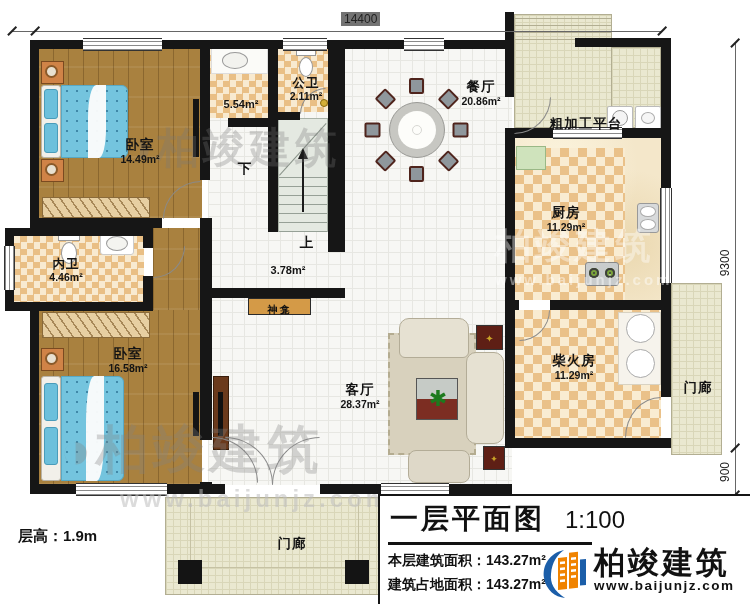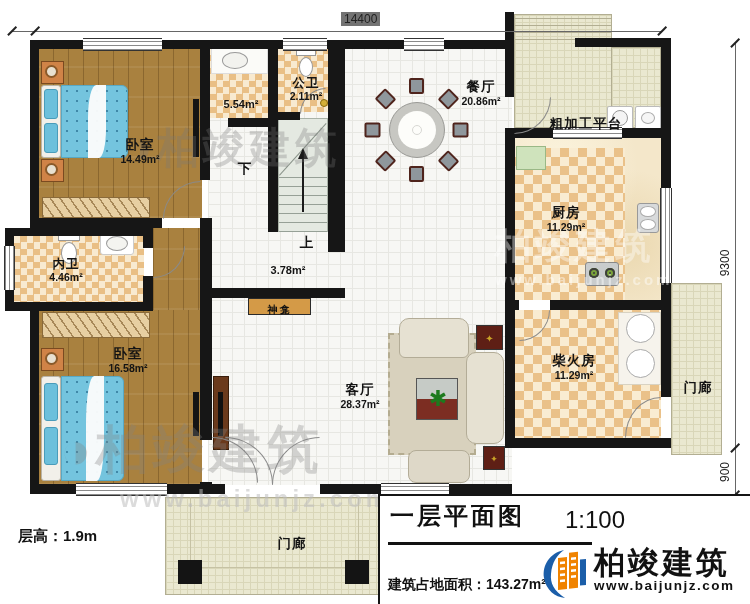--- a/index.html
+++ b/index.html
@@ -281,23 +281,24 @@
     <span style="font-size:52px;vertical-align:middle;">◑</span>
     <span style="font-size:52px;letter-spacing:5px;vertical-align:middle;">柏竣建筑</span>
     <div style="font-size:24px;letter-spacing:4px;color:rgba(190,190,190,.55);margin-left:60px;">www.baijunjz.com</div>
   </div>
   <div class="wm" style="left:495px;top:222px;color:rgba(255,255,255,.40);">
     <span style="font-size:36px;letter-spacing:4px;">柏竣建筑</span>
     <div style="font-size:15px;letter-spacing:3px;color:rgba(255,255,255,.45);">www.baijunjz.com</div>
   </div>
 
   <div class="abs" style="left:378px;top:494px;width:372px;height:110px;background:#fff;border-left:2px solid #151515;border-top:2px solid #151515;z-index:10;">
-    <span style="position:absolute;left:10px;top:4px;font-size:24px;font-weight:bold;color:#111;letter-spacing:3px;">一层平面图</span>
+    <span style="position:absolute;left:10px;top:4px;font-size:28px;font-weight:bold;color:#111;letter-spacing:3px;">一层平面图</span>
     <span style="position:absolute;left:185px;top:10px;font-size:24px;color:#111;">1:100</span>
     <i class="abs" style="left:8px;top:46px;width:204px;height:3px;background:#111;"></i>
+    <span style="position:absolute;left:8px;top:56px;font-size:14px;font-weight:bold;color:#111;">本层建筑面积：143.27m²</span>
     <span style="position:absolute;left:8px;top:80px;font-size:14px;font-weight:bold;color:#111;">建筑占地面积：143.27m²</span>
     <span class="abs" style="left:158px;top:50px;width:52px;height:54px;">
       <svg width="52" height="54" viewBox="0 0 52 54">
         <path d="M26 4 C12 7 4 19 6 32 C8 44 17 51 27 52 C16 45 12 37 13 28 C14 16 19 9 26 4 Z" fill="#1b5ea9"></path>
         <g transform="skewY(-6)">
           <rect x="20" y="14" width="9" height="32" fill="#f08300"></rect>
           <rect x="31" y="10" width="9" height="36" fill="#f08300"></rect>
           <rect x="42" y="18" width="6" height="26" fill="#1b5ea9"></rect>
           <rect x="22" y="18" width="5" height="2.5" fill="#fff"></rect>
             <rect x="22" y="24" width="5" height="2.5" fill="#fff"></rect>

